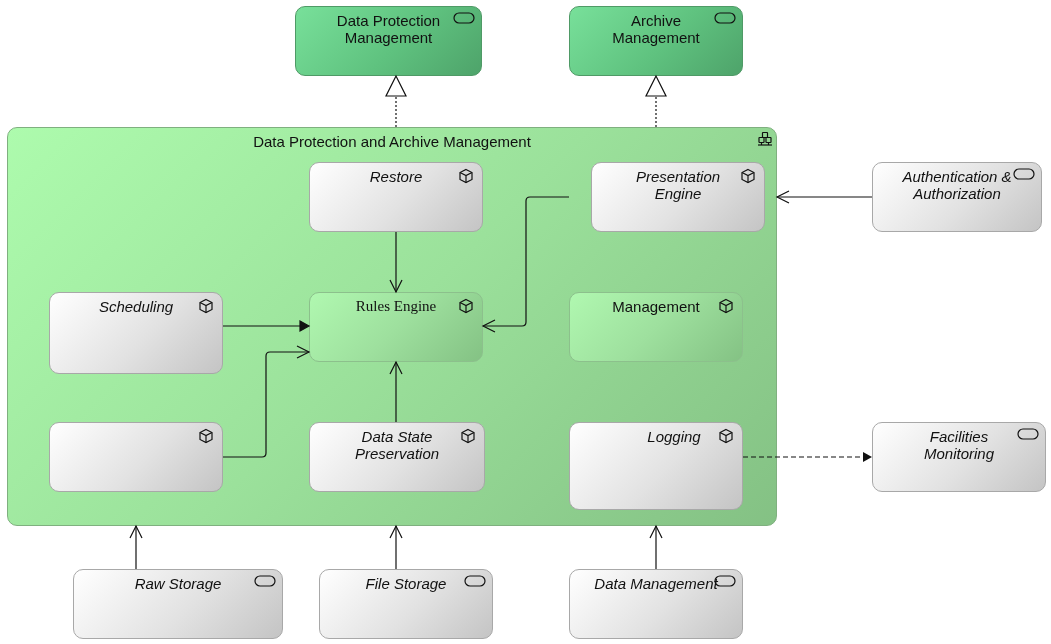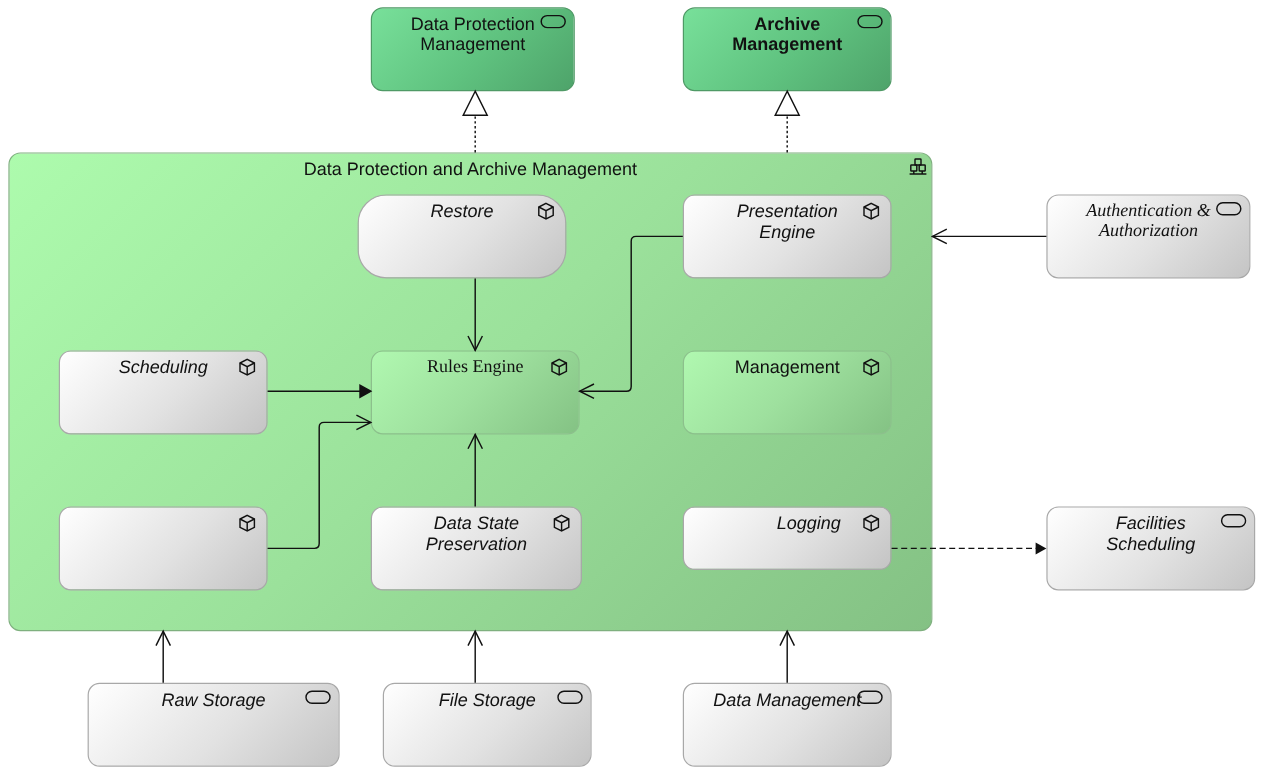--- a/index.html
+++ b/index.html
@@ -33,52 +33,52 @@
       <rect x="5.5" y="1.5" width="5" height="5" rx="0.5"></rect>
       <rect x="2" y="6.5" width="5" height="5" rx="0.5"></rect>
       <rect x="9" y="6.5" width="5" height="5" rx="0.5"></rect>
       <line x1="1" y1="14" x2="15" y2="14"></line>
       <line x1="4.5" y1="11.5" x2="4.5" y2="14"></line>
       <line x1="11.5" y1="11.5" x2="11.5" y2="14"></line>
     </g>
   </svg>
 </div>
 
-<div class="node green-dark" style="left:309px;top:6px;width:170px;height:70px;">
+<div class="node green-dark" style="left:295px;top:6px;width:187px;height:70px;">
   <span class="label">Data Protection Management</span>
   <svg class="svc-icon" viewBox="0 0 22 12">
       <rect x="1" y="1" width="20" height="10" rx="5" fill="none" stroke="#111" stroke-width="1.2"></rect>
     </svg>
 </div>
-<div class="node green-dark" style="left:569px;top:6px;width:174px;height:70px;font-weight:bold;">
+<div class="node green-dark" style="left:569px;top:6px;width:174px;height:70px;">
   <span class="label">Archive Management</span>
   <svg class="svc-icon" viewBox="0 0 22 12">
       <rect x="1" y="1" width="20" height="10" rx="5" fill="none" stroke="#111" stroke-width="1.2"></rect>
     </svg>
 </div>
 
-<div class="node gray" style="left:298px;top:162px;width:174px;height:70px;border-radius:24px;">
+<div class="node gray" style="left:309px;top:162px;width:174px;height:70px;">
   <span class="label italic">Restore</span>
   <svg class="icon" viewBox="0 0 16 16">
       <g fill="none" stroke="#111" stroke-width="1.2">
         <path d="M8 1.5 L14 4.5 L14 11.5 L8 14.5 L2 11.5 L2 4.5 Z"></path>
         <path d="M2 4.5 L8 7.5 L14 4.5 M8 7.5 L8 14.5"></path>
       </g>
     </svg>
 </div>
-<div class="node gray" style="left:569px;top:162px;width:174px;height:70px;">
+<div class="node gray" style="left:591px;top:162px;width:174px;height:70px;">
   <span class="label italic">Presentation Engine</span>
   <svg class="icon" viewBox="0 0 16 16">
       <g fill="none" stroke="#111" stroke-width="1.2">
         <path d="M8 1.5 L14 4.5 L14 11.5 L8 14.5 L2 11.5 L2 4.5 Z"></path>
         <path d="M2 4.5 L8 7.5 L14 4.5 M8 7.5 L8 14.5"></path>
       </g>
     </svg>
 </div>
-<div class="node gray" style="left:49px;top:292px;width:174px;height:70px;">
+<div class="node gray" style="left:49px;top:292px;width:174px;height:82px;">
   <span class="label italic">Scheduling</span>
   <svg class="icon" viewBox="0 0 16 16">
       <g fill="none" stroke="#111" stroke-width="1.2">
         <path d="M8 1.5 L14 4.5 L14 11.5 L8 14.5 L2 11.5 L2 4.5 Z"></path>
         <path d="M2 4.5 L8 7.5 L14 4.5 M8 7.5 L8 14.5"></path>
       </g>
     </svg>
 </div>
 <div class="node green-light" style="left:309px;top:292px;width:174px;height:70px;font-family:Liberation Serif, serif;">
   <span class="label">Rules Engine</span>
@@ -108,38 +108,38 @@
 </div>
 <div class="node gray" style="left:309px;top:422px;width:176px;height:70px;">
   <span class="label italic">Data State Preservation</span>
   <svg class="icon" viewBox="0 0 16 16">
       <g fill="none" stroke="#111" stroke-width="1.2">
         <path d="M8 1.5 L14 4.5 L14 11.5 L8 14.5 L2 11.5 L2 4.5 Z"></path>
         <path d="M2 4.5 L8 7.5 L14 4.5 M8 7.5 L8 14.5"></path>
       </g>
     </svg>
 </div>
-<div class="node gray" style="left:569px;top:422px;width:174px;height:53px;padding-left:36px;">
+<div class="node gray" style="left:569px;top:422px;width:174px;height:88px;padding-left:36px;">
   <span class="label italic">Logging</span>
   <svg class="icon" viewBox="0 0 16 16">
       <g fill="none" stroke="#111" stroke-width="1.2">
         <path d="M8 1.5 L14 4.5 L14 11.5 L8 14.5 L2 11.5 L2 4.5 Z"></path>
         <path d="M2 4.5 L8 7.5 L14 4.5 M8 7.5 L8 14.5"></path>
       </g>
     </svg>
 </div>
 
-<div class="node gray" style="left:872px;top:162px;width:170px;height:70px;font-family:Liberation Serif, serif;">
+<div class="node gray" style="left:872px;top:162px;width:170px;height:70px;">
   <span class="label italic">Authentication &amp; Authorization</span>
   <svg class="svc-icon" viewBox="0 0 22 12">
       <rect x="1" y="1" width="20" height="10" rx="5" fill="none" stroke="#111" stroke-width="1.2"></rect>
     </svg>
 </div>
 <div class="node gray" style="left:872px;top:422px;width:174px;height:70px;">
-  <span class="label italic">Facilities Scheduling</span>
+  <span class="label italic">Facilities Monitoring</span>
   <svg class="svc-icon" viewBox="0 0 22 12">
       <rect x="1" y="1" width="20" height="10" rx="5" fill="none" stroke="#111" stroke-width="1.2"></rect>
     </svg>
 </div>
 <div class="node gray" style="left:49px;top:569px;width:210px;height:70px;margin-left:24px;">
   <span class="label italic">Raw Storage</span>
   <svg class="svc-icon" viewBox="0 0 22 12">
       <rect x="1" y="1" width="20" height="10" rx="5" fill="none" stroke="#111" stroke-width="1.2"></rect>
     </svg>
 </div>

